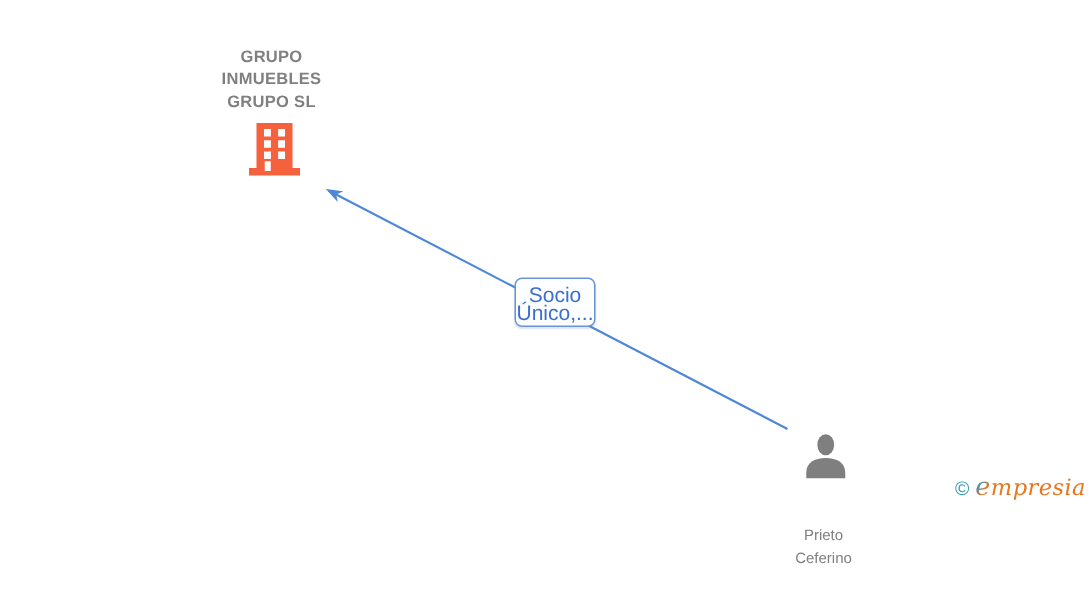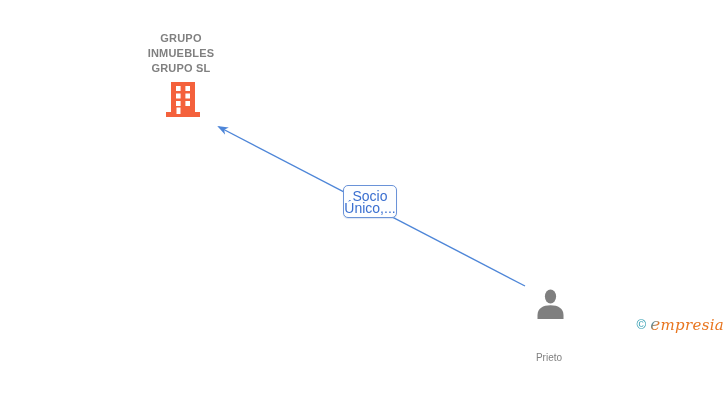--- a/index.html
+++ b/index.html
@@ -98,20 +98,21 @@
 
   <svg class="person-icon" viewBox="0 0 30 30">
     <g fill="#7f7f7f">
       <ellipse cx="15.5" cy="7.5" rx="5.6" ry="7"></ellipse>
       <path d="M2.5,30 L2.5,26 C2.5,19.5 8,16.3 15.5,16.3 C23,16.3 28.5,19.5 28.5,26 L28.5,30 Z"></path>
     </g>
   </svg>
 
   <div class="person-name">
     <div>Prieto</div>
+    <div>Ceferino</div>
   </div>
 
   <div class="watermark">
     <span class="wm-copy">©</span>
     <span class="wm-brand"><span class="brand-e">e</span><span>mpresia</span></span>
   </div>
 
 </div>
 
 </body></html>

